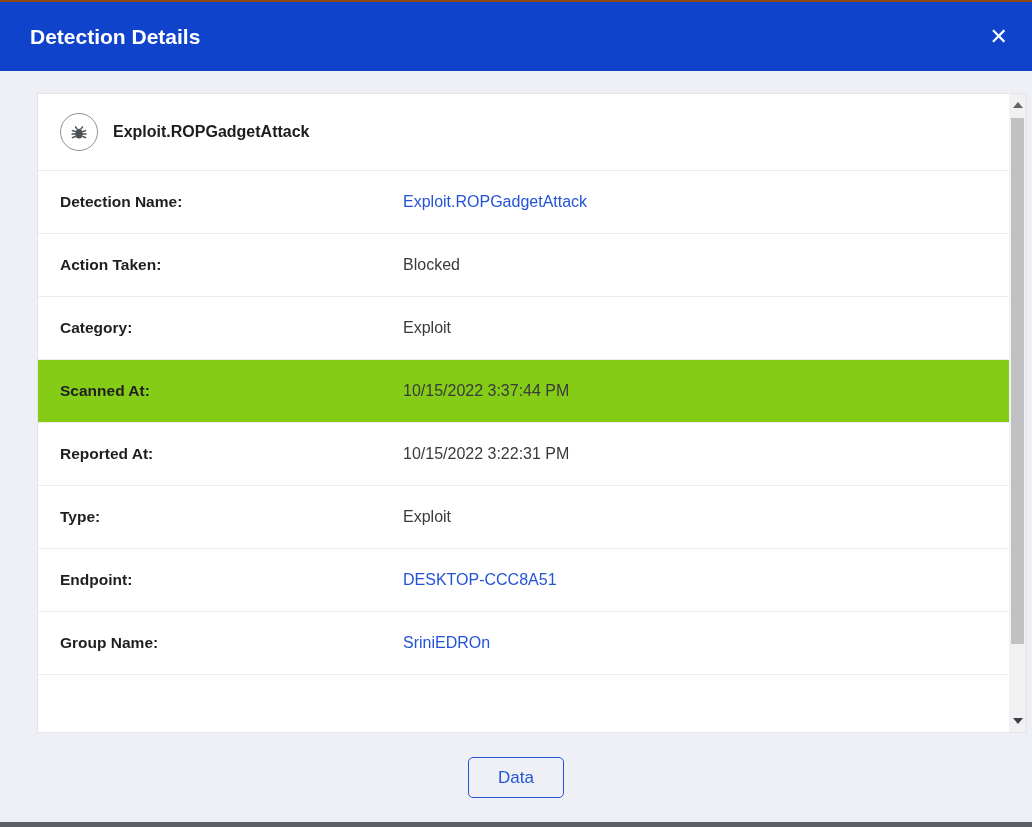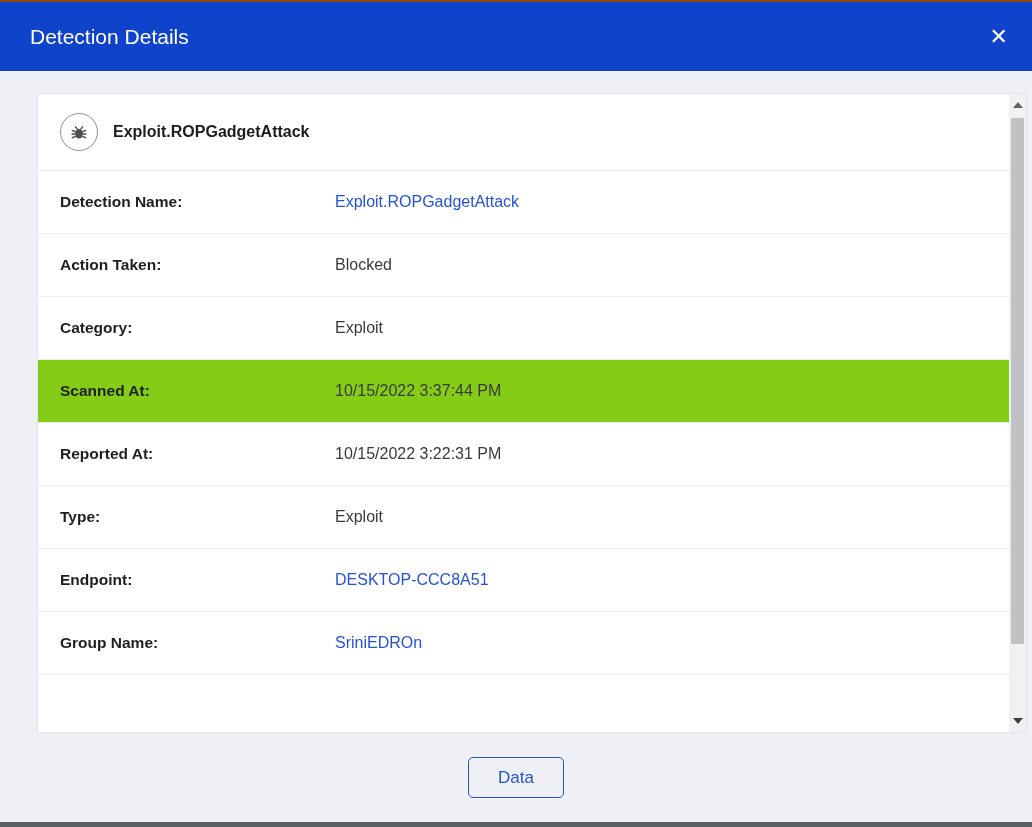--- a/index.html
+++ b/index.html
@@ -20,21 +20,21 @@
     height: 69px;
     background: #1043cb;
     display: flex;
     align-items: center;
     padding: 0 24px 0 30px;
     box-sizing: border-box;
   }
   .modal-title {
     color: #ffffff;
     font-size: 21px;
-    font-weight: 400;
+    font-weight: 700;
     margin: 0;
     flex: 1;
   }
   .close-x {
     color: #ffffff;
     font-size: 22px;
     line-height: 1;
     cursor: pointer;
     user-select: none;
   }
@@ -103,21 +103,21 @@
   .row {
     height: 63px;
     display: flex;
     align-items: center;
     border-bottom: 1px solid #ededf0;
     box-sizing: border-box;
     background: #ffffff;
   }
   .row.shaded { background: #84cc16; }
   .row-label {
-    width: 297px;
+    width: 365px;
     padding-left: 22px;
     box-sizing: border-box;
     font-size: 15.5px;
     font-weight: 700;
     color: #1f1f22;
   }
   .row-value {
     font-size: 16px;
     color: #3a3a3e;
   }

